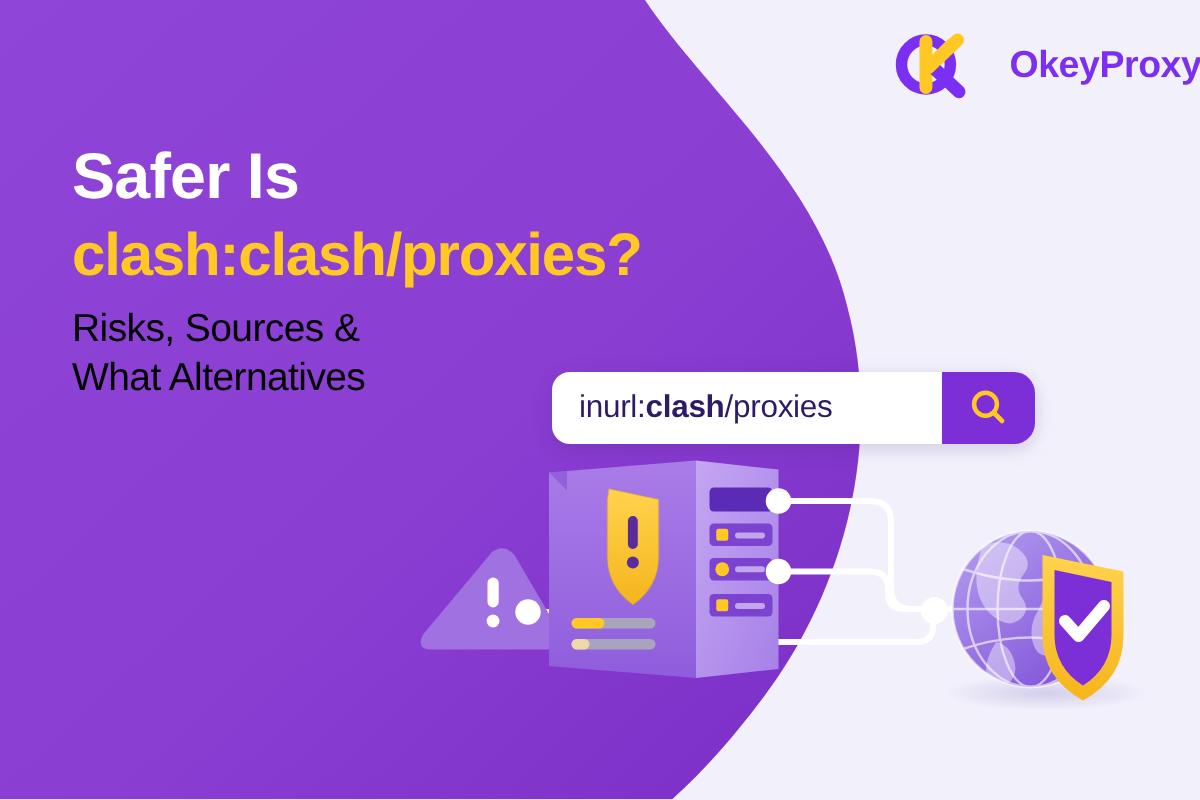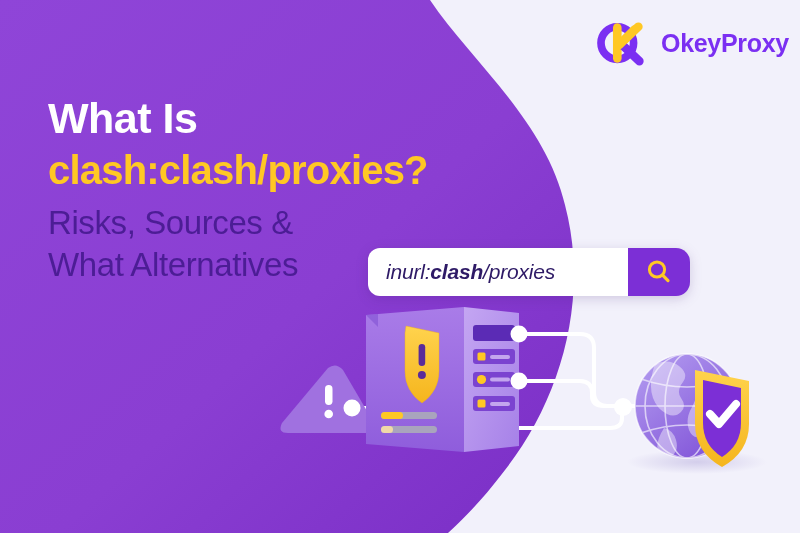--- a/index.html
+++ b/index.html
@@ -16,51 +16,50 @@
 
   
   .blob{
     position:absolute;left:0;top:0;width:800px;height:533px;
     pointer-events:none;
   }
 
   
   .logo{
     position:absolute;left:596px;top:20px;
-    display:flex;align-items:center;gap:9px;
+    display:flex;align-items:center;gap:21px;
   }
   .logo-mark{width:56px;height:46px;display:block;}
   .logo-text{
     font-size:25px;font-weight:bold;color:#7b2ff2;
     letter-spacing:-0.3px;line-height:1;white-space:nowrap;
   }
 
   
   .headline{position:absolute;left:48px;top:97px;width:420px;}
   .h-line1{
     font-size:43px;font-weight:bold;color:#ffffff;line-height:1.0;
     letter-spacing:-0.5px;margin:0 0 10px 0;white-space:nowrap;
   }
   .h-line2{
     font-size:40px;font-weight:bold;color:#ffc824;line-height:1.0;
     letter-spacing:-0.8px;margin:0 0 12px 0;white-space:nowrap;
   }
   .h-sub{
-    font-size:33px;font-weight:normal;color:#4c1d95;line-height:1.26;
+    font-size:26px;font-weight:normal;color:#000000;line-height:1.26;
     letter-spacing:-0.4px;margin:0;
   }
   .h-sub span{display:block;white-space:nowrap;}
 
   
   .searchbar{
     position:absolute;left:368px;top:248px;
     width:322px;height:48px;
     display:flex;align-items:stretch;
     filter:drop-shadow(0 3px 6px rgba(60,20,110,.18));
-    font-style:italic;
   }
   .search-field{
     flex:1;background:#ffffff;
     border-radius:12px 0 0 12px;
     display:flex;align-items:center;
     padding-left:18px;box-sizing:border-box;
   }
   .search-text{
     font-size:21px;color:#2e1a66;letter-spacing:-0.2px;white-space:nowrap;
   }
@@ -103,21 +102,21 @@
 
       <path d="M22 8 L22 40" stroke="#ffc824" stroke-width="9" stroke-linecap="round"></path>
       <path d="M24 26 L44 7" stroke="#ffc824" stroke-width="9" stroke-linecap="round"></path>
       <path d="M26 25 L45 43" stroke="#7b2ff2" stroke-width="9" stroke-linecap="round"></path>
       <path d="M24 26 L40 10" stroke="#ffc824" stroke-width="9" stroke-linecap="round"></path>
     </svg>
     <div class="logo-text">OkeyProxy</div>
   </div>
 
   <div class="headline">
-    <h1 class="h-line1">What Is</h1>
+    <h1 class="h-line1">Safer Is</h1>
     <h1 class="h-line2">clash:clash/proxies?</h1>
     <div class="h-sub">
       <span>Risks, Sources &amp;</span>
       <span>What Alternatives</span>
     </div>
   </div>
 
   <div class="searchbar">
     <div class="search-field">
       <div class="search-text">

